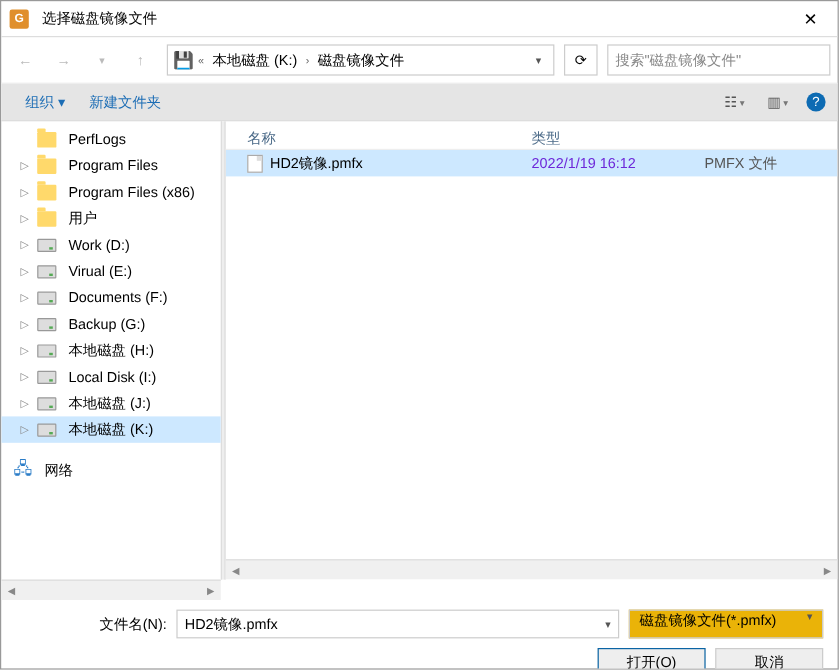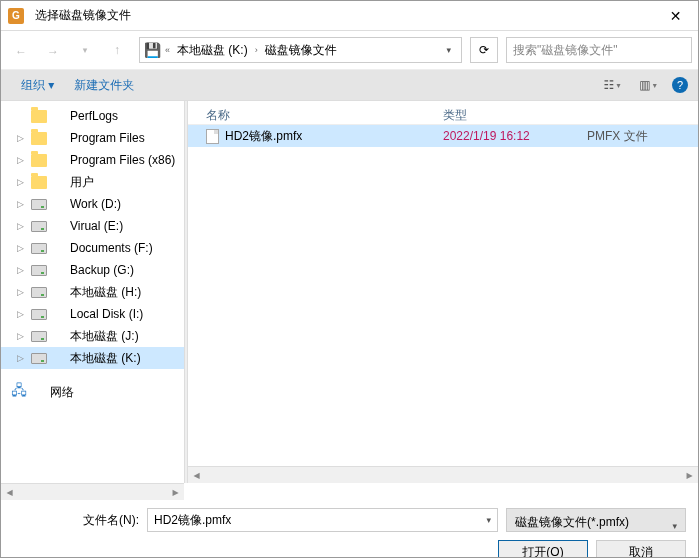--- a/index.html
+++ b/index.html
@@ -20,21 +20,21 @@
   .refresh { width:28px; height:26px; border:1px solid #ccc; display:flex;align-items:center;justify-content:center; }
   .search { width: 186px; height: 26px; border: 1px solid #ccc; display: flex; align-items: center; padding: 0 6px; color: #888; margin-left:4px; }
   .toolbar { height: 32px; display: flex; align-items: center; padding: 0 10px; border-bottom: 1px solid #ddd; border-top: 1px solid #eee; background:#e5e5e5; }
   .toolbtn { color: #1c6db5; padding: 4px 10px; }
   .tbspacer { flex:1; }
   .viewbtn { width: 36px; height: 22px; display: flex; align-items: center; justify-content: center; color:#555; gap:2px; }
   .tinychev { font-size:8px; color:#777; }
   .helpbtn { width: 16px; height: 16px; border-radius: 50%; background: #0d6bb3; color: #fff; font-size: 11px; display:flex;align-items:center;justify-content:center; margin-left:6px; }
   .content { display: flex; height: 382px; }
   .tree { width: 183px; overflow-y: auto; padding: 4px 0; }
-  .tree-item { height: 22px; display: flex; align-items: center; padding-left: 30px; gap: 23px; position: relative; }
+  .tree-item { height: 22px; display: flex; align-items: center; padding-left: 30px; gap: 10px; position: relative; }
   .tree-item.hasexp::before { content:"▷"; position:absolute; left:16px; font-size:9px; color:#888; }
   .tree-item.sel { background: #cde8ff; }
   .tree-item.lvl0 { padding-left: 10px; }
   .tree-item.lvl0.hasexp::before { left:-2px; display:none; }
   .icon-folder { width:16px; height:13px; background:#ffd96b; border-radius:1px; position:relative; }
   .icon-folder::before { content:""; position:absolute; top:-3px; left:0; width:7px; height:3px; background:#ffd96b; border-radius:1px 1px 0 0; }
   .icon-drive { width:16px; height:11px; background:#ddd; border:1px solid #999; border-radius:1px; position:relative; }
   .icon-drive::after { content:""; position:absolute; right:2px; bottom:1px; width:3px; height:2px; background:#5a5; }
   .icon-net { width:16px; height:16px; display:flex;align-items:center;justify-content:center;color:#2a7cc7;font-size:14px; }
   .splitter { width: 4px; background: #eee; border-left:1px solid #ddd; border-right:1px solid #ddd; }
@@ -42,31 +42,31 @@
   .colhdr { height: 24px; display: flex; align-items: flex-end; color: #4b6a88; border-bottom: 1px solid #eee; }
   .ch-name { width: 255px; padding-left: 18px; }
   .ch-date { width: 144px; }
   .ch-type { flex:1; }
   .filelist { flex:1; overflow:auto; }
   .filerow { height: 22px; display: flex; align-items: center; }
   .filerow.sel { background: #cde8ff; }
   .fr-name { width: 255px; padding-left: 18px; display:flex;align-items:center;gap:6px; }
   .icon-file { width:13px; height:15px; background:#fff; border:1px solid #aaa; position:relative; }
   .icon-file::after { content:""; position:absolute; top:0; right:0; width:4px; height:4px; background:#ddd; }
-  .fr-date { width: 144px; color:#be185d; }
+  .fr-date { width: 144px; color:#6d28d9; }
   .fr-type { flex:1; color:#555; }
   .hscroll { height: 17px; background:#f0f0f0; border-top:1px solid #ddd; position:relative; }
   .hscroll .a { position:absolute; top:0; width:17px; height:100%; display:flex;align-items:center;justify-content:center;font-size:8px;color:#888; }
   .hscroll .l { left:0; } .hscroll .r { right:0; }
   .bottom { height: 72px; padding: 8px 12px; }
   .row1 { display:flex; align-items:center; gap:8px; }
   .row1 label { text-align:center; }
   .fninput { flex:1; height:24px; border:1px solid #ccc; display:flex; align-items:center; padding:0 6px; position:relative; }
   .fninput .dd { margin-left:auto; font-size:9px; color:#555; }
-  .filter { width: 180px; height:24px; border:1px solid #ccc; background:#e5e5e5; display:flex;align-items:flex-end;padding:0 8px; }
+  .filter { width: 162px; height:24px; border:1px solid #ccc; background:#eab308; display:flex;align-items:flex-start;padding:0 8px; }
   .filter .dd { margin-left:auto; font-size:9px; color:#555; }
   .row2 { display:flex; justify-content:flex-end; gap:8px; margin-top:8px; }
   .btn { width: 90px; height: 24px; border:1px solid #ccc; background:#eee; display:flex;align-items:center;justify-content:center; }
   .btn.primary { border:1px solid #0a64a4; }
 </style>
 </head>
 <body>
 
 <div class="titlebar">
   <div class="appicon">

